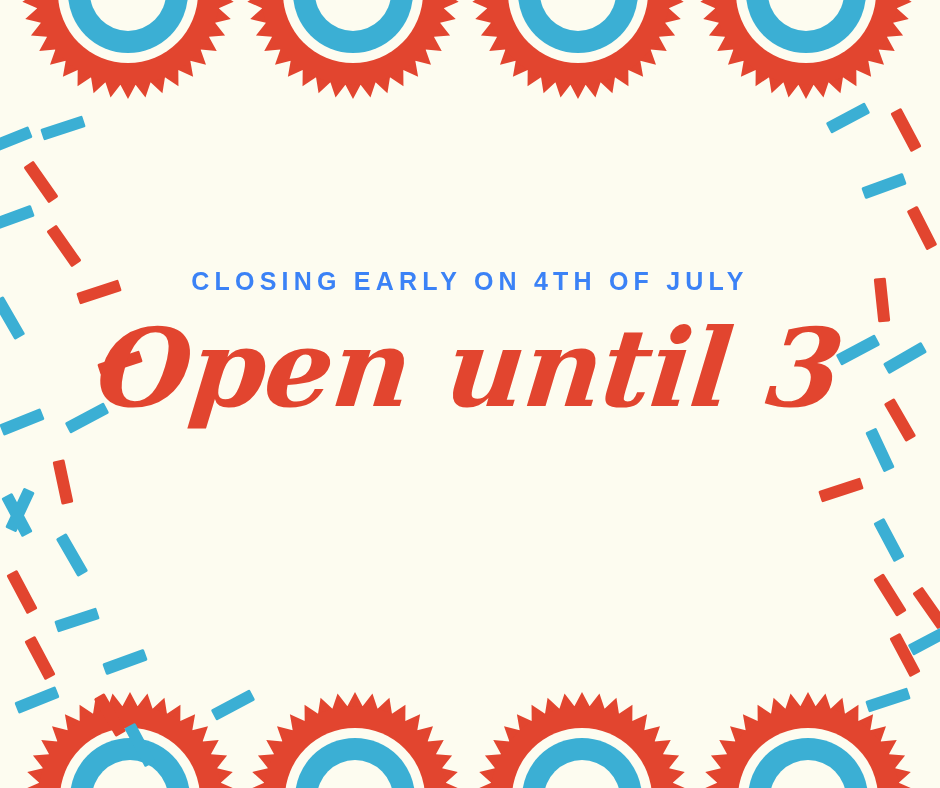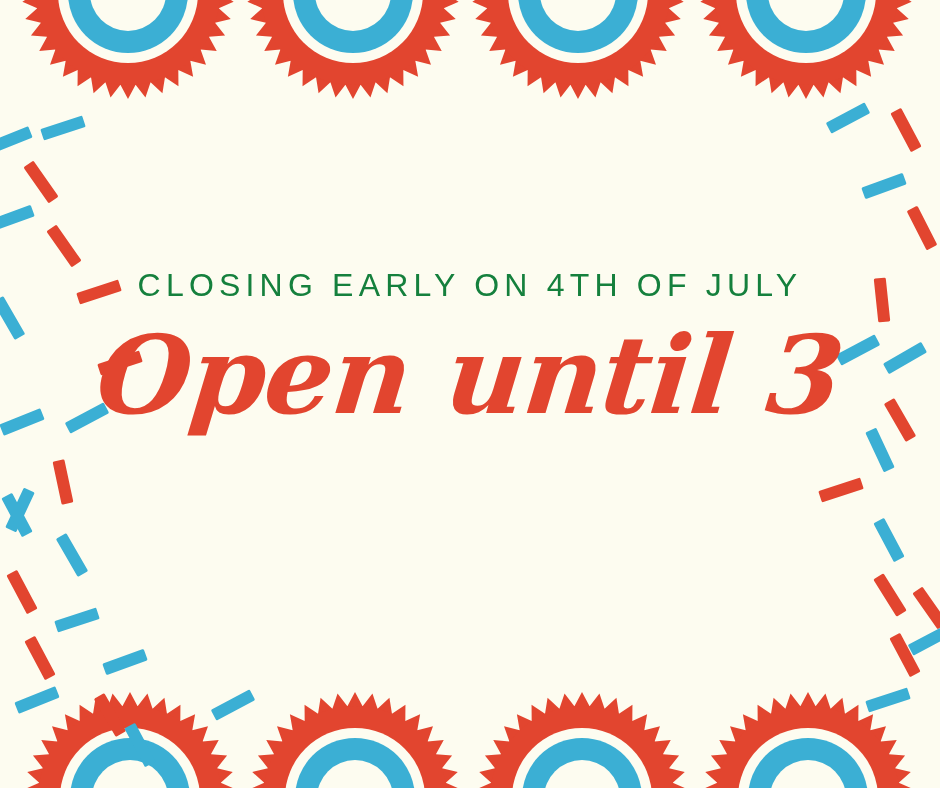--- a/index.html
+++ b/index.html
@@ -24,24 +24,24 @@
     pointer-events: none;
   }
   #text-block {
     position: absolute;
     left: 0;
     top: 268px;
     width: 940px;
     text-align: center;
   }
   #eyebrow {
-    color: #15803d;
+    color: #3b82f6;
     font-family: "Liberation Sans", sans-serif;
-    font-size: 32px;
-    font-weight: 400;
+    font-size: 25px;
+    font-weight: 700;
     letter-spacing: 5.2px;
     line-height: 1.1;
     margin: 0;
     white-space: nowrap;
   }
   #headline {
     color: #e2452f;
     font-family: "DejaVu Serif", serif;
     font-style: italic;
     font-weight: 700;

